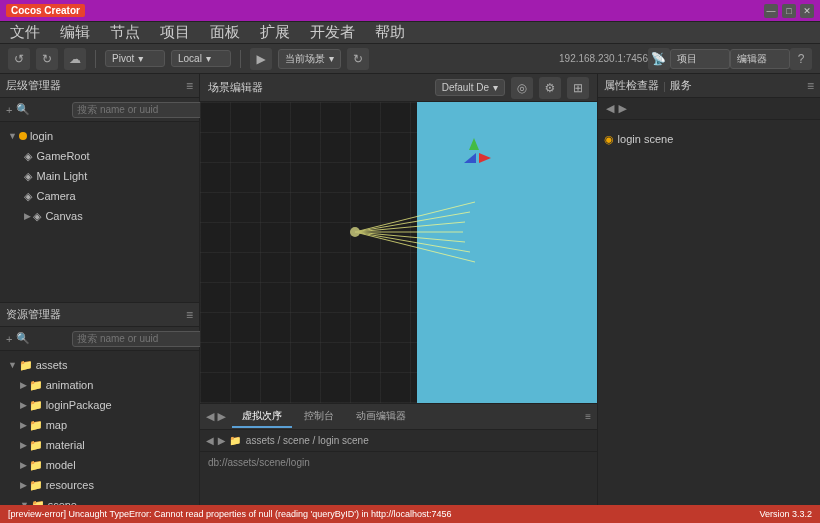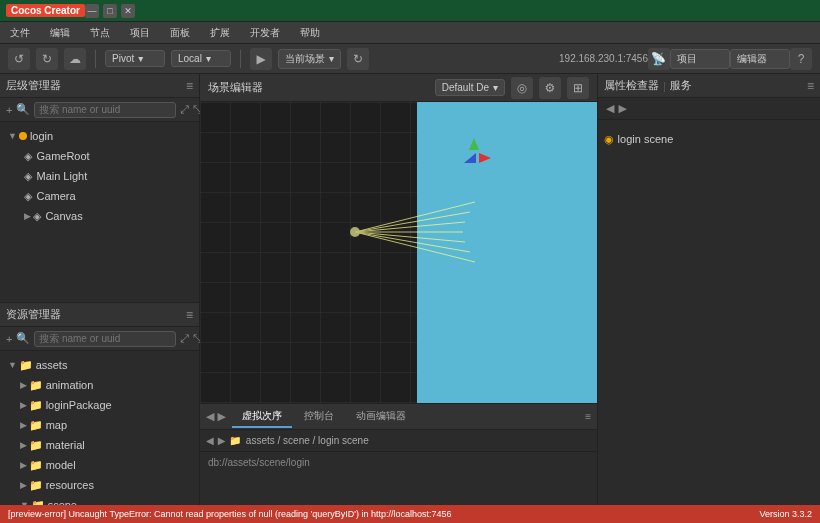--- a/index.html
+++ b/index.html
@@ -10,24 +10,24 @@
       font-family: 'Microsoft YaHei', Arial, sans-serif;
       font-size: 11px;
       color: #ccc;
       overflow: hidden;
       position: relative;
     }
 
     
     #title-bar {
       height: 22px;
-      background: #14532d;
-      display: flex;
-      align-items: center;
-      justify-content: flex-start;
+      background: #a21caf;
+      display: flex;
+      align-items: center;
+      justify-content: space-between;
       padding: 4px 6px;
       border-bottom: 1px solid #222;
     }
     #title-left {
       display: flex;
       align-items: center;
       gap: 6px;
     }
     #app-brand {
       background: #e8432d;
@@ -63,21 +63,21 @@
       height: 22px;
       background: #3c3c3c;
       display: flex;
       align-items: center;
       padding: 0 6px;
       gap: 12px;
       border-bottom: 1px solid #222;
     }
     .menu-item {
       color: #ccc;
-      font-size: 10px;
+      font-size: 15px;
       cursor: pointer;
       padding: 2px 4px;
     }
 
     
     #toolbar {
       height: 30px;
       background: #373737;
       display: flex;
       align-items: center;
@@ -183,20 +183,21 @@
     .search-input {
       background: #3a3a3a;
       border: 1px solid #555;
       border-radius: 3px;
       color: #888;
       font-size: 10px;
       padding: 1px 4px;
       flex: 1;
       height: 16px;
       outline: none;
+      margin-left: 38px;
     }
     .tree-container {
       flex: 1;
       overflow-y: auto;
       padding: 4px 0;
     }
     .tree-item {
       height: 20px;
       display: flex;
       align-items: center;

